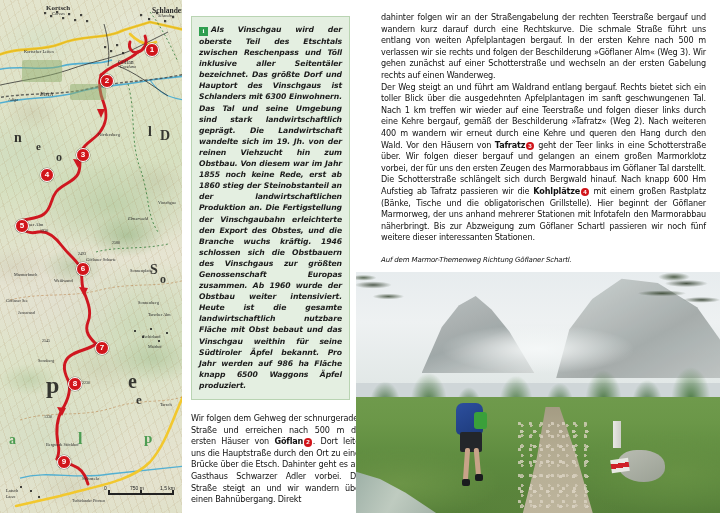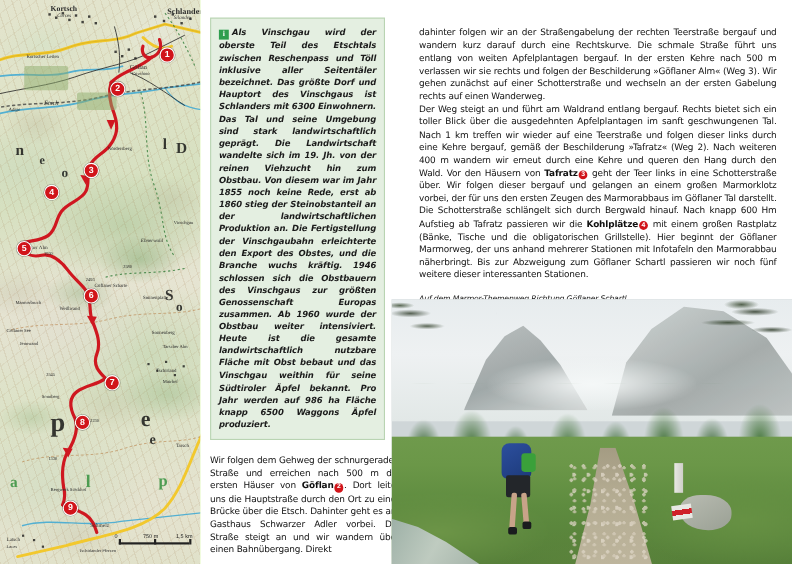--- a/index.html
+++ b/index.html
@@ -5,21 +5,21 @@
   html,body{margin:0;padding:0;}
   body{
     width:720px;height:513px;overflow:hidden;background:#ffffff;
     font-family:"Liberation Sans", sans-serif;
   }
   .page{position:relative;width:720px;height:513px;}
 
   
   .map{
     position:absolute;left:0;top:0;width:182px;height:513px;overflow:hidden;
-    background:#bef264;
+    background:#e5e5e5;
   }
   .map-base{position:absolute;inset:0;
     background:
       radial-gradient(ellipse 60px 38px at 22% 8%, rgba(216,226,200,.95), transparent 70%),
       radial-gradient(ellipse 70px 45px at 78% 6%, rgba(230,232,215,.9), transparent 70%),
       radial-gradient(ellipse 90px 60px at 12% 30%, rgba(206,220,190,.85), transparent 70%),
       radial-gradient(ellipse 120px 70px at 62% 40%, rgba(186,206,166,.85), transparent 70%),
       radial-gradient(ellipse 110px 80px at 30% 58%, rgba(226,224,208,.9), transparent 72%),
       radial-gradient(ellipse 130px 90px at 75% 63%, rgba(200,216,182,.8), transparent 72%),
       radial-gradient(ellipse 120px 85px at 25% 86%, rgba(212,222,196,.85), transparent 72%),
@@ -76,21 +76,21 @@
   }
   .i-icon{display:inline-block;width:9px;height:9px;background:#2f9e4f;
     color:#fff;font-style:normal;font-weight:700;font-size:7px;line-height:9px;
     text-align:center;vertical-align:-1px;margin-right:3px;
     font-family:"Liberation Serif",serif;}
   .col1 .body{margin-top:13px;}
   .col1 .body p{margin:0;font-family:"DejaVu Sans",sans-serif;
     font-size:8.1px;line-height:11.6px;text-align:justify;color:#111;letter-spacing:-.15px;}
 
   
-  .col2{position:absolute;left:381px;top:24px;width:325px;}
+  .col2{position:absolute;left:381px;top:12px;width:325px;}
   .col2 p{margin:0;font-family:"DejaVu Sans",sans-serif;
     font-size:8.1px;line-height:11.6px;text-align:justify;color:#111;letter-spacing:-.15px;}
   .col2 p + p{margin-top:0;}
   .caption{margin-top:11px !important;font-style:italic;font-size:7px !important;
     line-height:10px !important;color:#222;text-align:left !important;}
 
   b{font-weight:700;}
   .wp{display:inline-block;width:8.5px;height:8.5px;border-radius:50%;
     background:#d1141a;color:#fff;font-size:6.2px;line-height:8.6px;text-align:center;
     font-weight:700;vertical-align:0px;font-family:"Liberation Sans",sans-serif;

